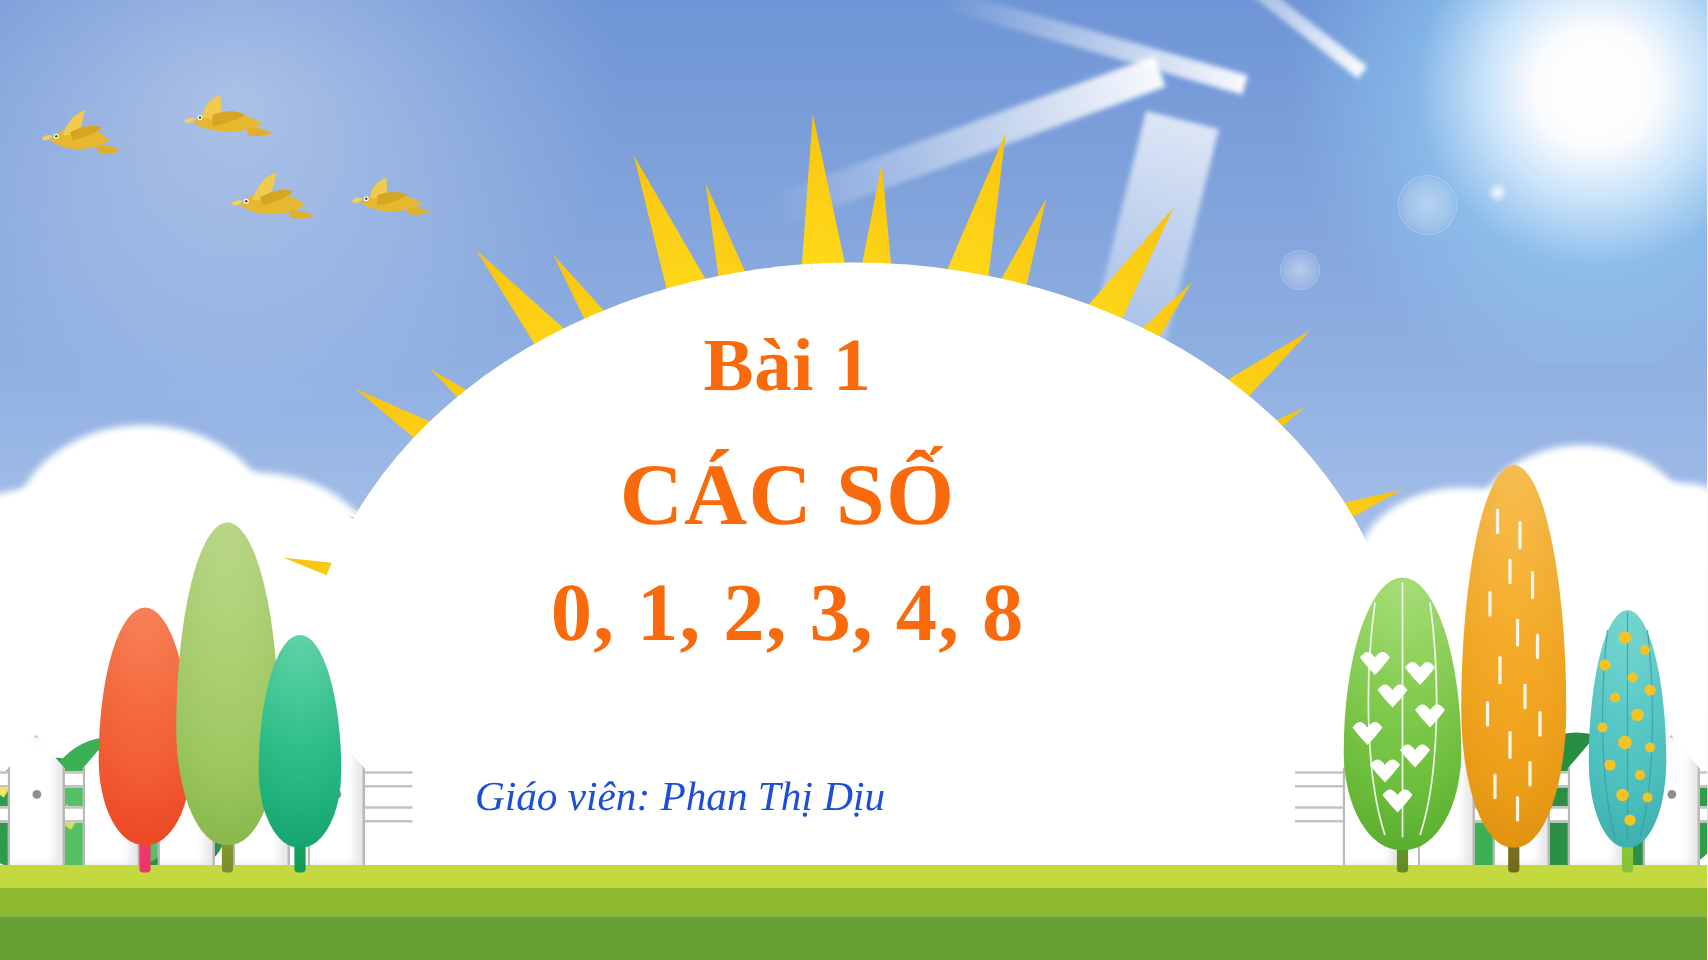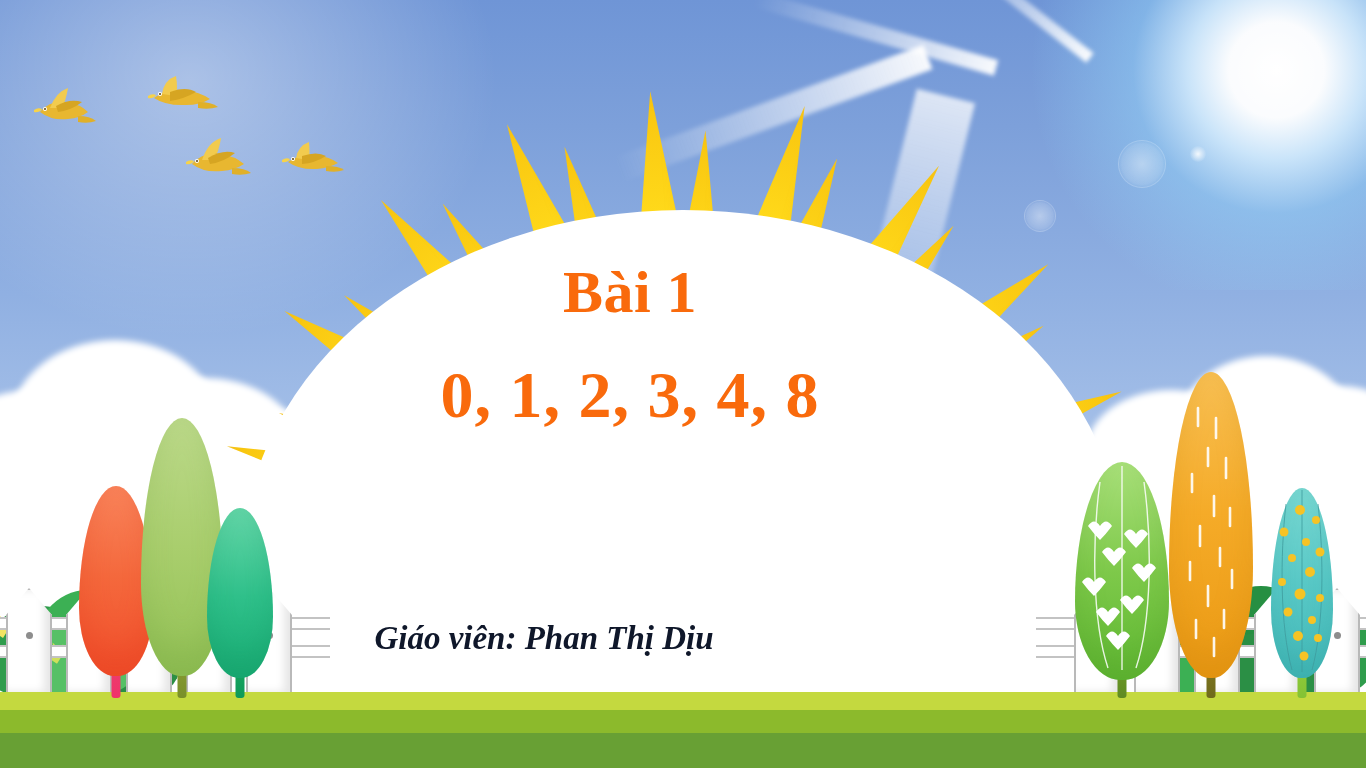--- a/index.html
+++ b/index.html
@@ -227,23 +227,23 @@
     font-weight: bold;
     color: #f96a0c;
     letter-spacing: 1px;
   }
   .teacher {
     position: absolute;
     left: 0; top: 620px;
     width: 1088px;
     text-align: center;
     font-size: 33px;
-    font-weight: bold;
+    font-weight: normal;
     font-style: italic;
-    color: #0f172a;
+    color: #1d4ed8;
     user-select: none;
   }
 </style>
 </head>
 <body>
 
 <div id="slide">
 
   <div class="sky">
     <div class="sky-haze-l"></div>
@@ -494,18 +494,19 @@
     <path d="M20 20 q2-12 13-16 q1 11 0 18 Z" fill="#f2cb4e"></path>
     <path d="M26 18 q15-5 24 0 q-11 7-24 8 Z" fill="#d6a522"></path>
     <path d="M50 28 q13 0 18 4 q-8 3-18 1 Z" fill="#e0b029"></path>
     <path d="M6 22 q4-3 8-1 q-3 4-8 3 Z" fill="#f7d34a"></path>
     <circle cx="17" cy="21" r="2" fill="#ffffff"></circle>
     <circle cx="17" cy="21" r="1" fill="#5a4410"></circle>
   </svg>
 
   <div class="title-block">
     <div class="t-line1">Bài 1</div>
+    <div class="t-line2">CÁC SỐ</div>
     <div class="t-line3">0, 1, 2, 3, 4, 8</div>
   </div>
 
   <div class="teacher">Giáo viên: Phan Thị Dịu</div>
 
 </div>
 
 </body></html>

